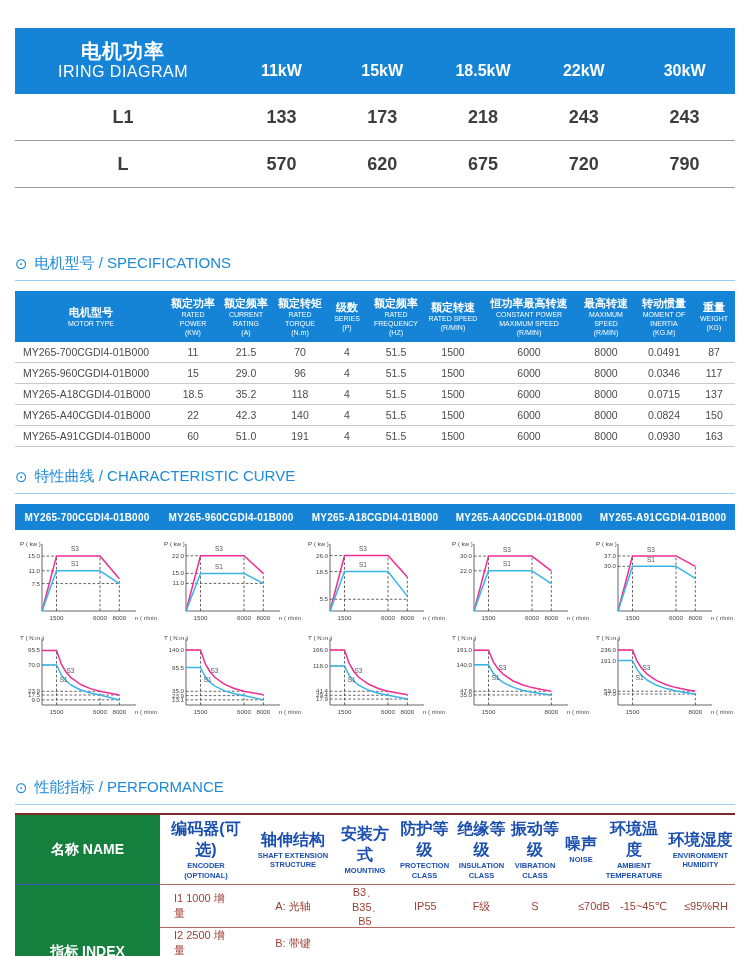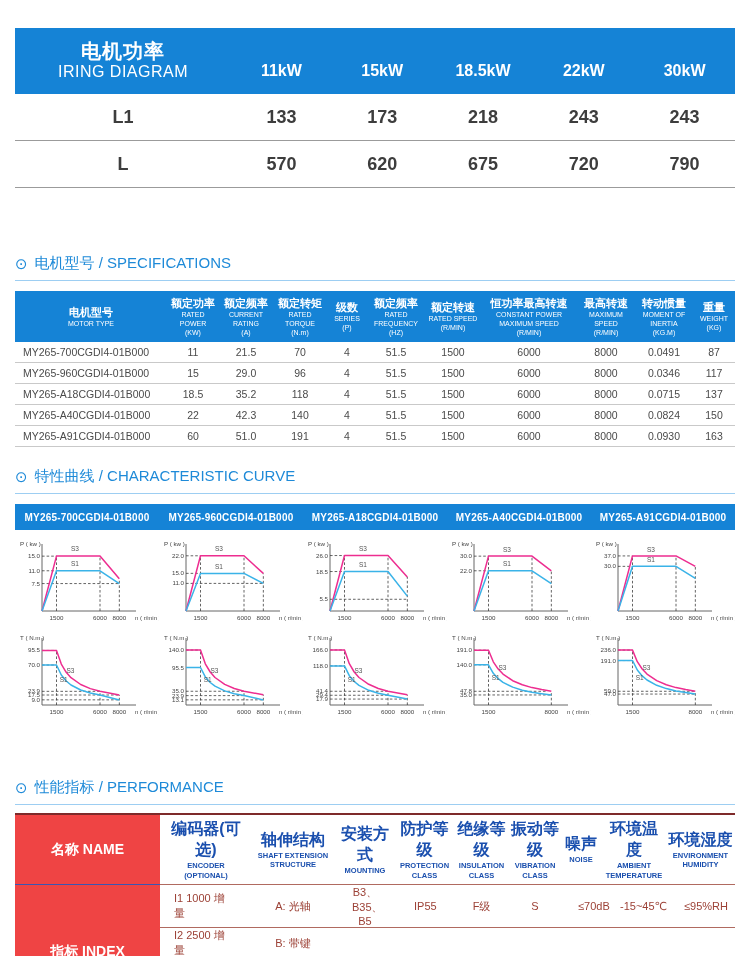--- a/index.html
+++ b/index.html
@@ -43,21 +43,21 @@
   .chart-row.p{margin-top:10px;}
   .chart-row.t{margin-top:4px;}
   .chart-cell{width:144px;}
 
   
   .perf-table{margin-top:8px;border-collapse:collapse;table-layout:fixed;width:720px;
               border-top:2px solid #7e2a2a;border-bottom:2px solid #7e2a2a;}
   .perf-table th{vertical-align:middle;padding:4px 1px;height:36px;}
   .perf-table th .zh{font-size:16px;font-weight:bold;color:#1a4fae;}
   .perf-table th .en{font-size:7.5px;font-weight:bold;color:#1a4fae;line-height:1.25;}
-  .perf-table th.name-cell,.perf-table td.index-cell{background:#ef4444;color:#fff;
+  .perf-table th.name-cell,.perf-table td.index-cell{background:#15803d;color:#fff;
       font-size:14px;font-weight:bold;text-align:center;}
   .perf-table td{font-size:11px;color:#9c4136;text-align:center;height:28px;
                  border-top:1px solid #b06a60;padding:0 18px;}
   .perf-table td.enc{text-align:left;padding-left:14px;}
   .perf-table td.index-cell{border-top:1px solid #3a56b4;}
 </style>
 </head>
 <body>
 
 <div class="page">

